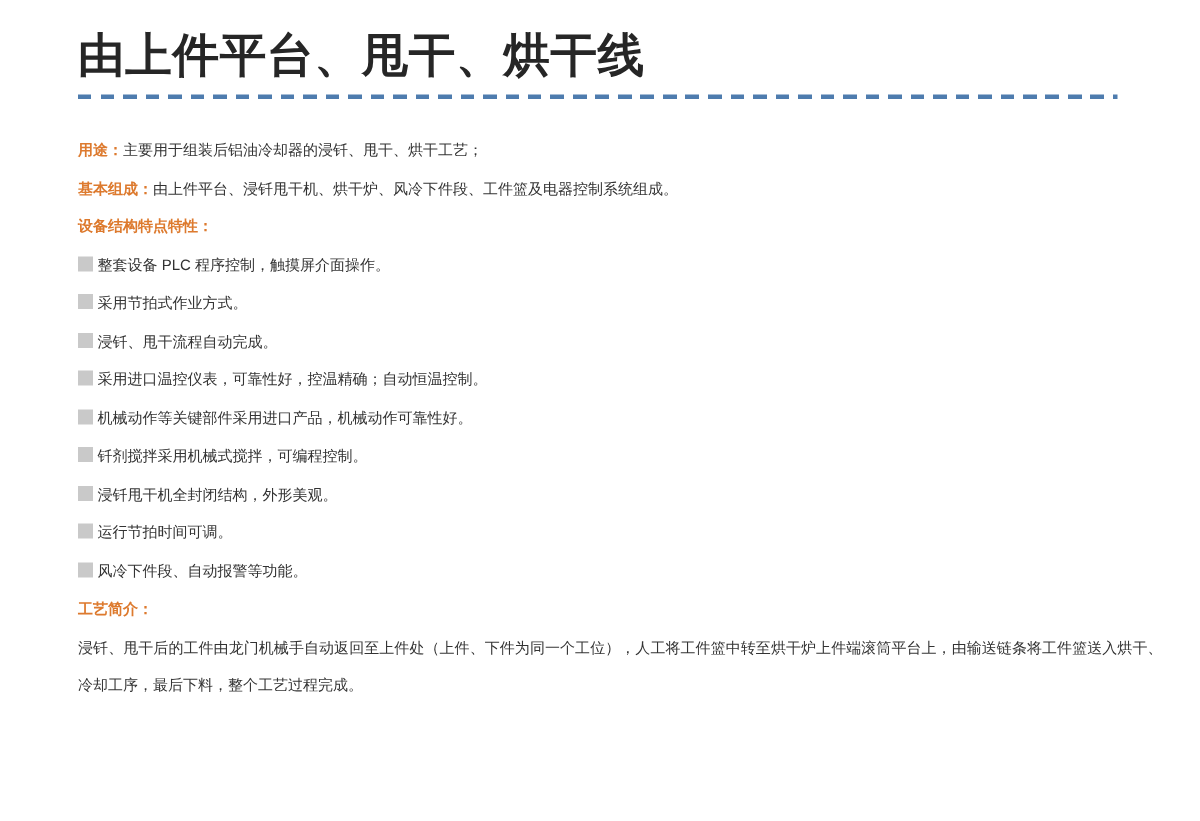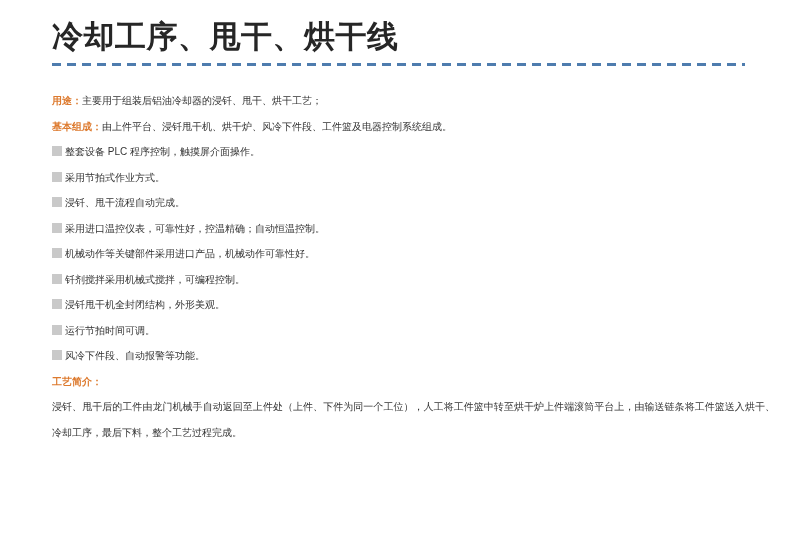--- a/index.html
+++ b/index.html
@@ -55,30 +55,31 @@
   .para {
     margin: 0;
     text-align: justify;
   }
 </style>
 </head>
 <body>
 
 <div class="page">
 
-  <h1 class="title">冷却工序、甩干、烘干线</h1>
+  <h1 class="title">由上件平台、甩干、烘干线</h1>
 
   <div class="divider"></div>
 
   <div class="content">
 
     <p class="row"><span class="label">用途：</span><span>主要用于组装后铝油冷却器的浸钎、甩干、烘干工艺；</span></p>
 
     <p class="row"><span class="label">基本组成：</span><span>由上件平台、浸钎甩干机、烘干炉、风冷下件段、工件篮及电器控制系统组成。</span></p>
 
+    <p class="row"><span class="label">设备结构特点特性：</span></p>
 
     <ul class="features">
 
         <li class="feature"><span class="bullet"></span><span class="feature-text">整套设备 PLC 程序控制，触摸屏介面操作。</span></li>
 
         <li class="feature"><span class="bullet"></span><span class="feature-text">采用节拍式作业方式。</span></li>
 
         <li class="feature"><span class="bullet"></span><span class="feature-text">浸钎、甩干流程自动完成。</span></li>
 
         <li class="feature"><span class="bullet"></span><span class="feature-text">采用进口温控仪表，可靠性好，控温精确；自动恒温控制。</span></li>

